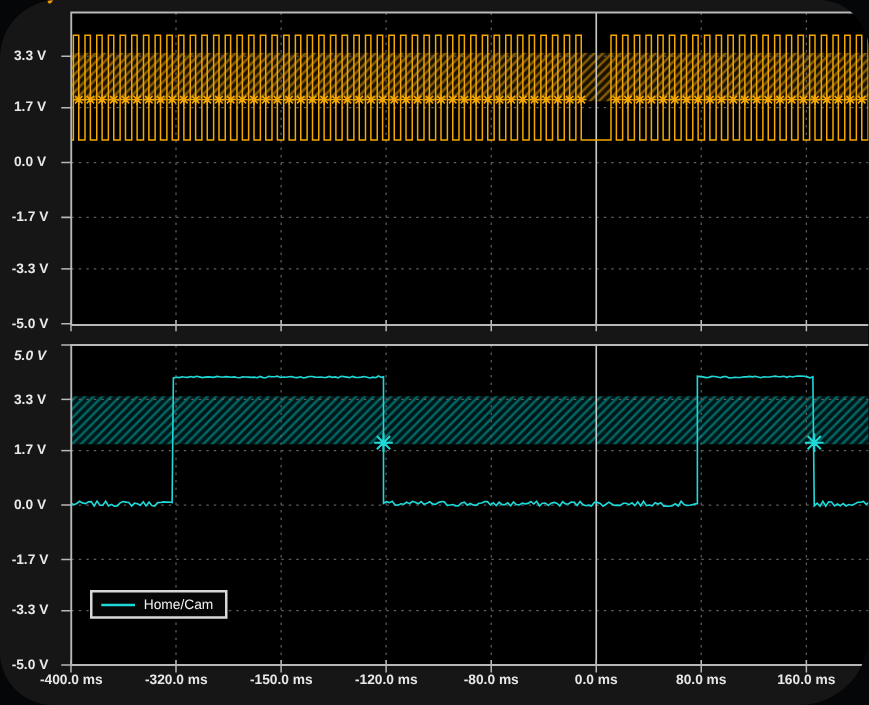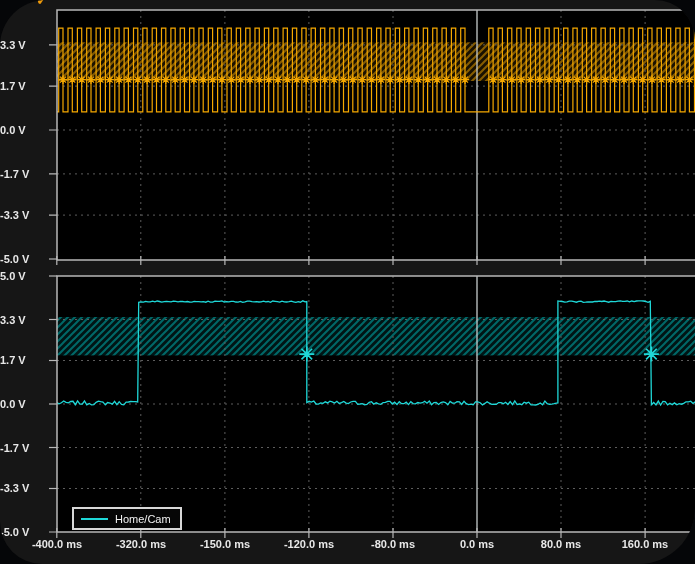--- a/index.html
+++ b/index.html
@@ -1,21 +1,21 @@
 <!DOCTYPE html>
 <html><head>
 <meta charset="utf-8">
 <style>
   html,body{margin:0;padding:0;background:#050608;}
   .stage{position:relative;width:695px;height:564px;overflow:hidden;
          font-family:"Liberation Sans",sans-serif;background:#050608;}
   .window{position:absolute;inset:0;background:#161616;
           border-radius:46px 40px 56px 42px;overflow:hidden;}
   .plot-svg{position:absolute;left:0;top:0;}
-  .ylab{position:absolute;left:0;width:48px;text-align:left;
+  .ylab{position:absolute;left:0;width:48px;text-align:center;
         font-size:11px;font-weight:700;color:#e8e8e8;line-height:14px;white-space:nowrap;}
   .xlab{position:absolute;width:76px;text-align:center;
         font-size:11px;font-weight:700;color:#e8e8e8;line-height:14px;white-space:nowrap;}
   .legend{position:absolute;display:flex;align-items:center;gap:7px;
           border:2px solid #d8d8d8;background:#060606;height:17px;
           padding:1px 9px 1px 7px;font-size:11px;font-weight:400;color:#f2f2f2;white-space:nowrap;}
   .swatch{display:inline-block;width:27px;height:0;border-top:2px solid #fff;}
   .chk{position:absolute;top:-8px;left:36px;font-size:15px;color:#ef9b0b;line-height:15px;}
 </style>
 </head>
@@ -118,38 +118,38 @@
         </svg>
       </div>
 
     <div id="labels">
         <div class="ylab" style="top:38px;">3.3 V</div>
         <div class="ylab" style="top:79px;">1.7 V</div>
         <div class="ylab" style="top:123px;">0.0 V</div>
         <div class="ylab" style="top:167px;">-1.7 V</div>
         <div class="ylab" style="top:208px;">-3.3 V</div>
         <div class="ylab" style="top:252px;">-5.0 V</div>
-        <div class="ylab" style="top:269px;">5.0 V</div>
+        <div class="ylab" style="top:278px;font-style:italic;">5.0 V</div>
         <div class="ylab" style="top:313px;">3.3 V</div>
         <div class="ylab" style="top:353px;">1.7 V</div>
         <div class="ylab" style="top:397px;">0.0 V</div>
         <div class="ylab" style="top:441px;">-1.7 V</div>
         <div class="ylab" style="top:481px;">-3.3 V</div>
         <div class="ylab" style="top:525px;">-5.0 V</div>
         <div class="xlab" style="left:19px;top:537px;">-400.0 ms</div>
         <div class="xlab" style="left:103px;top:537px;">-320.0 ms</div>
         <div class="xlab" style="left:187px;top:537px;">-150.0 ms</div>
         <div class="xlab" style="left:271px;top:537px;">-120.0 ms</div>
         <div class="xlab" style="left:355px;top:537px;text-align:center;">-80.0 ms</div>
         <div class="xlab" style="left:439px;top:537px;">0.0 ms</div>
         <div class="xlab" style="left:523px;top:537px;">80.0 ms</div>
         <div class="xlab" style="left:607px;top:537px;">160.0 ms</div>
       </div>
 
 
-    <div class="legend" id="legend-homecam" style="left:72px;top:507px;justify-content:space-between;">
+    <div class="legend" id="legend-homecam" style="left:72px;top:472px;justify-content:space-between;">
       <span class="swatch" style="border-top-color:#1fd8d8;"></span>
       <span>Home/Cam</span>
     </div>
 
     <div class="chk">✔</div>
   </div>
 </div>
 
 </body></html>

